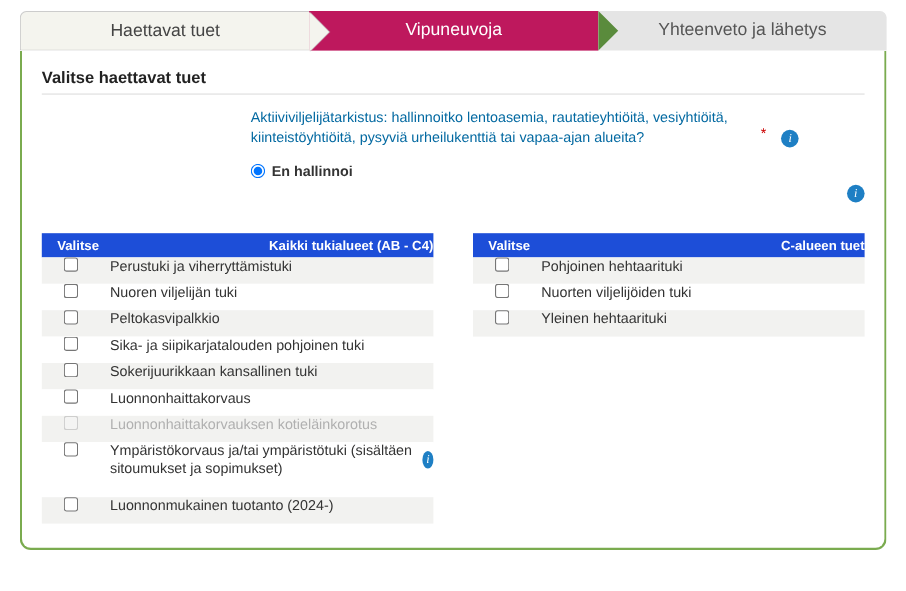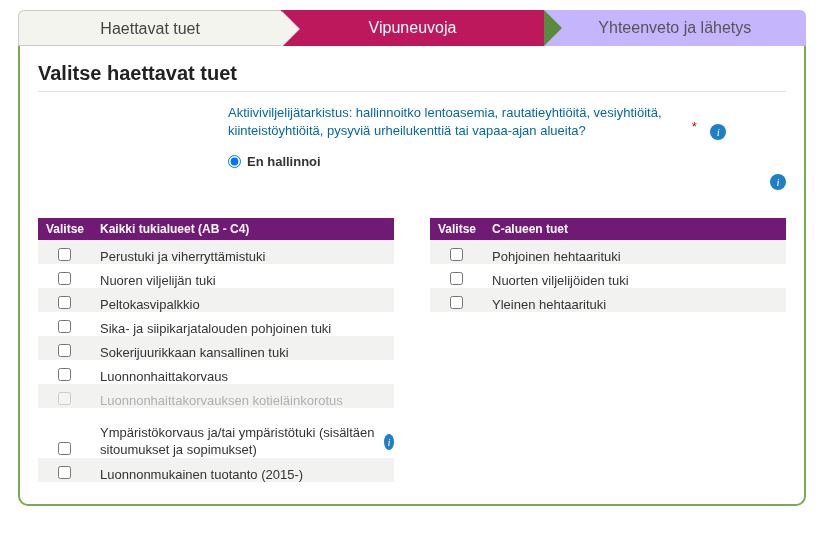--- a/index.html
+++ b/index.html
@@ -49,33 +49,33 @@
     content: "";
     position: absolute;
     right: -18px; top: 0;
     width: 0; height: 0;
     border-top: 18px solid transparent;
     border-bottom: 18px solid transparent;
     border-left: 18px solid #5a8b3c;
     z-index: 3;
   }
   .step3 {
-    background: #c4b5fd;
+    background: #e5e5e5;
     color: #555;
     border-top-right-radius: 6px;
   }
   .panel {
     border: 2px solid #7aab4f;
     border-top: none;
     border-radius: 0 0 10px 10px;
     padding: 14px 18px 22px;
     background: #fff;
   }
   .panel h2 {
-    font-size: 20px;
+    font-size: 15px;
     font-weight: bold;
     margin: 2px 0 6px;
     color: #222;
   }
   .divider {
     border: none;
     border-top: 1px solid #ddd;
     margin: 4px 0 12px;
   }
   .form-row {
@@ -143,32 +143,33 @@
   }
   .tables-wrap {
     display: flex;
     gap: 36px;
     margin-top: 28px;
   }
   .col-left { width: 360px; }
   .col-right { width: 360px; }
   .tbl-header {
     display: flex;
-    background: #701a75;
+    background: #1d4ed8;
     color: #fff;
     font-size: 12px;
     font-weight: bold;
     height: 22px;
     line-height: 22px;
+    text-align: right;
   }
   .th-sel { width: 52px; padding-left: 8px; }
   .th-lab { flex: 1; padding-left: 10px; }
   .tbl-row {
     display: flex;
-    align-items: flex-end;
+    align-items: flex-start;
     height: 24px;
     font-size: 13px;
     color: #333;
   }
   .tbl-row:nth-child(odd) { background: #f2f2f0; }
   .tbl-row:nth-child(even) { background: #fff; }
   .td-sel { width: 52px; text-align: center; }
   .td-lab { flex: 1; padding-left: 10px; display:flex; align-items:center; gap:8px;}
   .disabled { color: #b0b0b0; }
   .tbl-row.tall { height: 50px; }
@@ -269,21 +270,21 @@
           <div class="tbl-row tall">
             <div class="td-sel"><input type="checkbox" style=""></div>
             <div class="td-lab">
               <span class="multi">Ympäristökorvaus ja/tai ympäristötuki (sisältäen sitoumukset ja sopimukset)</span>
               <span class="info-icon">i</span>
             </div>
           </div>
           <div class="tbl-row">
             <div class="td-sel"><input type="checkbox" style=""></div>
             <div class="td-lab">
-              <span class="">Luonnonmukainen tuotanto (2015-)</span>
+              <span class="">Luonnonmukainen tuotanto (2024-)</span>
             </div>
           </div>
         </div>
     </div>
 
     <div class="col-right">
       <div class="tbl-header">
         <div class="th-sel">Valitse</div>
         <div class="th-lab">C-alueen tuet</div>
       </div>

